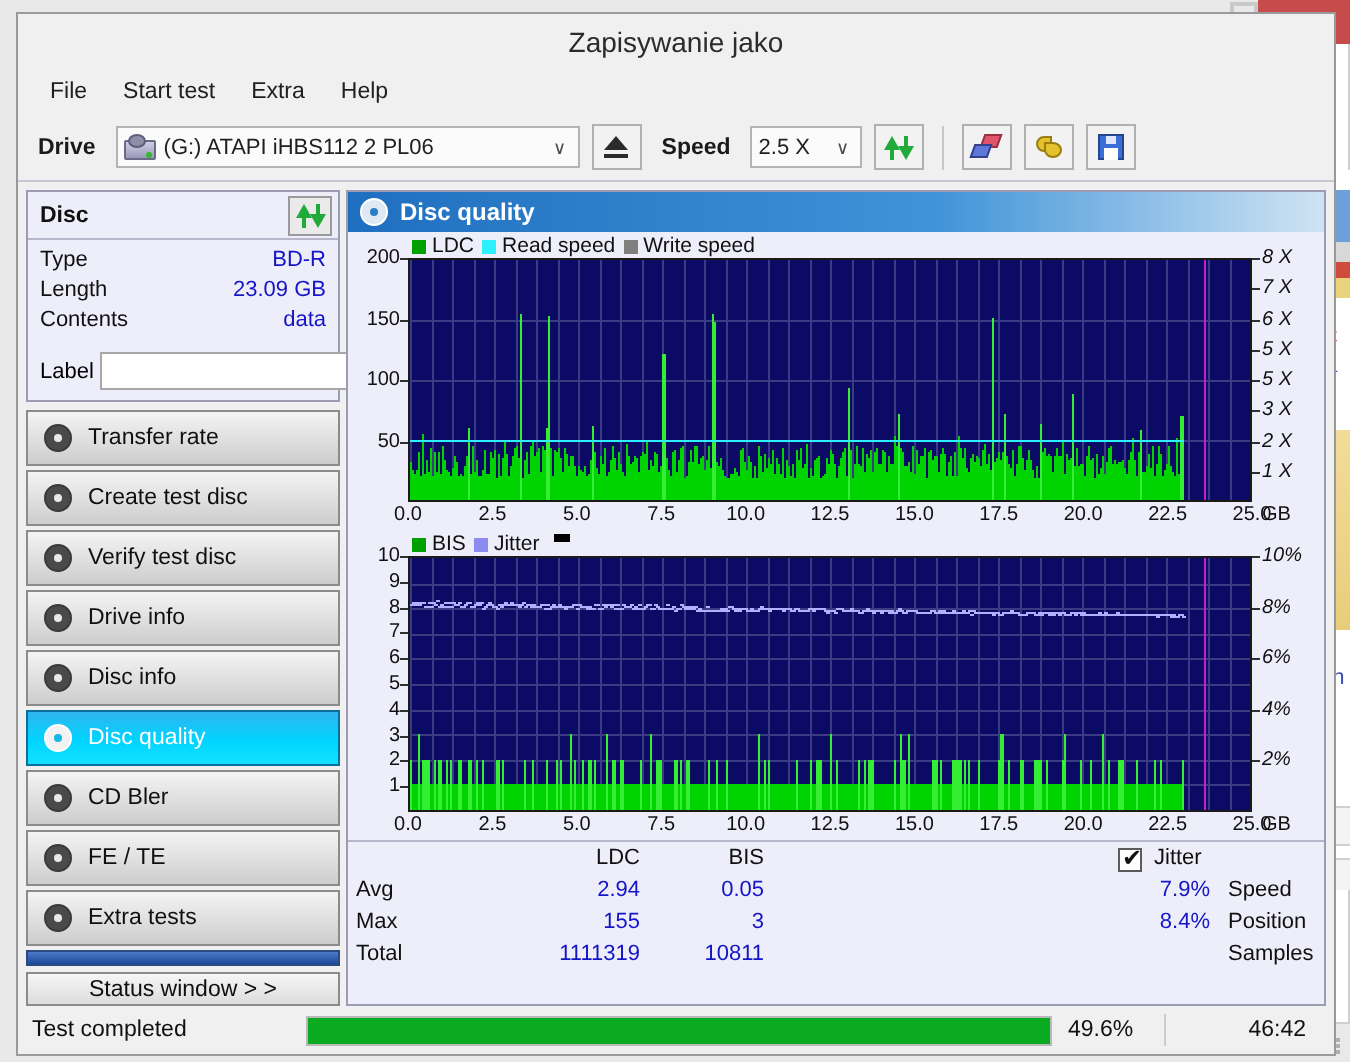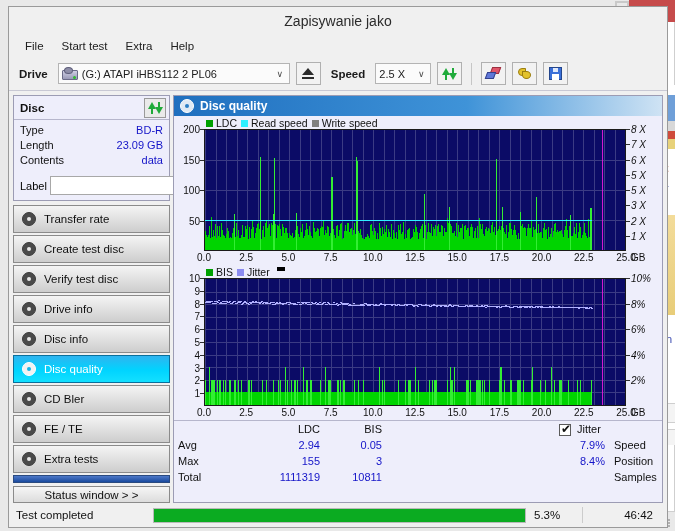--- a/index.html
+++ b/index.html
@@ -1946,17 +1946,17 @@
 
       </div>
     </div>
   </div>
 
   <div id="statusbar">
     <div id="status-text">Test completed</div>
     <div id="progress-outer">
       <div id="progress-fill" style="width: 100%;"></div>
     </div>
-    <div id="pct">5.3%</div>
+    <div id="pct">49.6%</div>
     <div class="vsep"></div>
     <div id="elapsed">46:42</div>
   </div>
 </div>
 
 </body></html>

